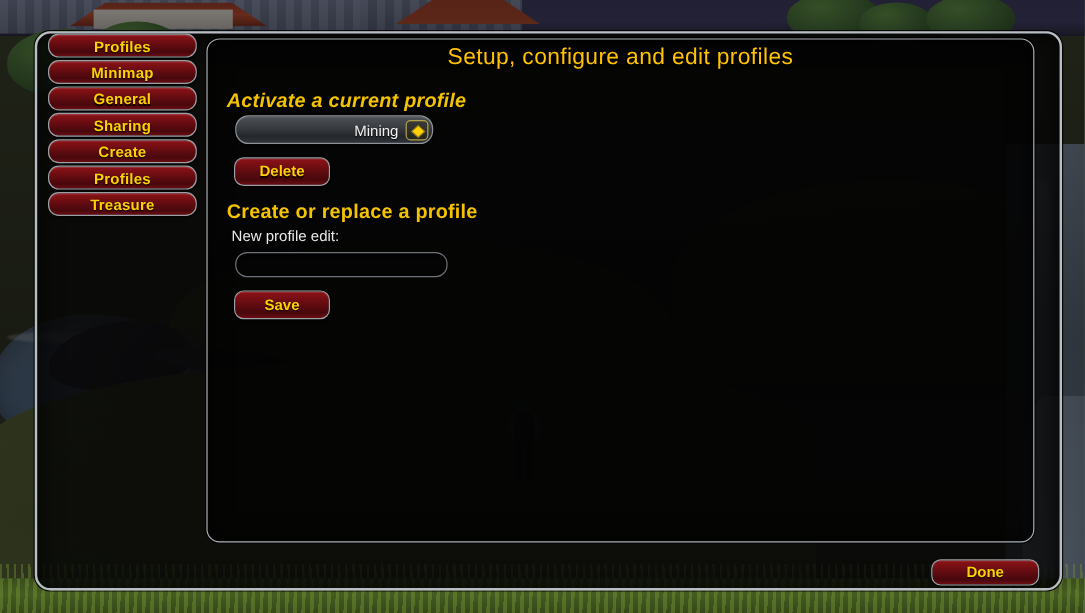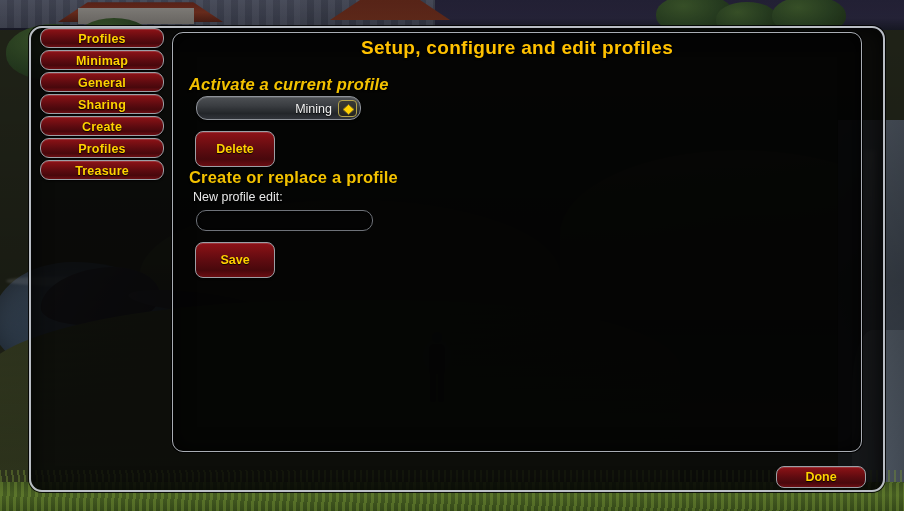--- a/index.html
+++ b/index.html
@@ -188,21 +188,21 @@
     cursor: pointer;
     overflow: hidden;
   }
 
   
   #panel-title {
     position: absolute; left: 172px; top: 37px; width: 690px;
     text-align: center;
     color: #ffc100;
     font-size: 19px;
-    font-weight: bold;
+    font-weight: normal;
     letter-spacing: .3px;
     text-shadow: 0 1px 2px rgba(0,0,0,.95);
   }
 
   .section-head {
     position: absolute;
     color: #f3c200;
     font-size: 16.5px;
     font-weight: bold;
     letter-spacing: .2px;
@@ -255,21 +255,21 @@
     font-family: "Liberation Sans", sans-serif;
     font-size: 12.5px;
     padding: 0 9px;
     outline: none;
   }
   #new-profile-input::placeholder { color: #5a5a5a; }
 
   
   .wow-action-btn {
     position: absolute;
-    width: 80px; height: 36px;
+    width: 80px; height: 24px;
     border: 1px solid #9c9fa5;
     border-radius: 8px;
     background:
       linear-gradient(180deg, #8e1218 0%, #7d1014 18%, #5e0b10 52%, #48080c 80%, #6b0d12 100%);
     box-shadow: inset 0 1px 0 rgba(255,255,255,.14), 0 1px 2px rgba(0,0,0,.75);
     color: #ffd100;
     font-family: "Liberation Sans", sans-serif;
     font-size: 12.5px;
     font-weight: bold;
     line-height: 19px;

